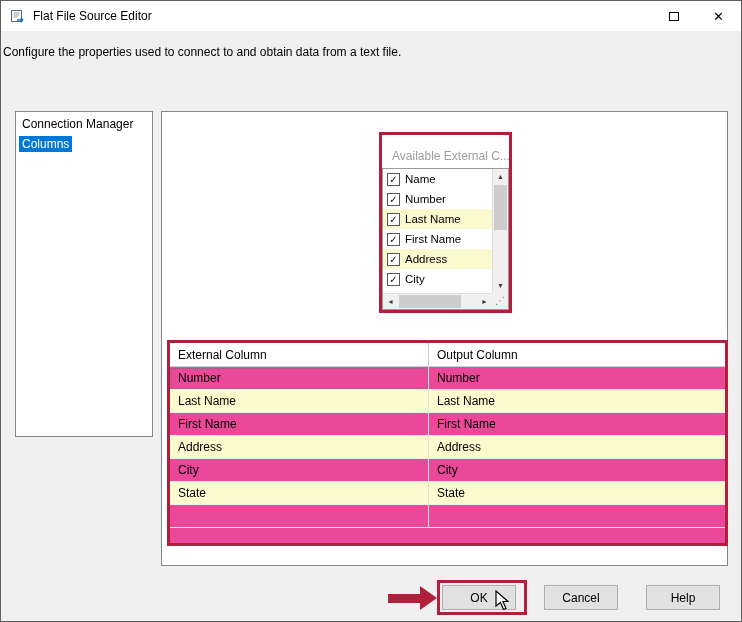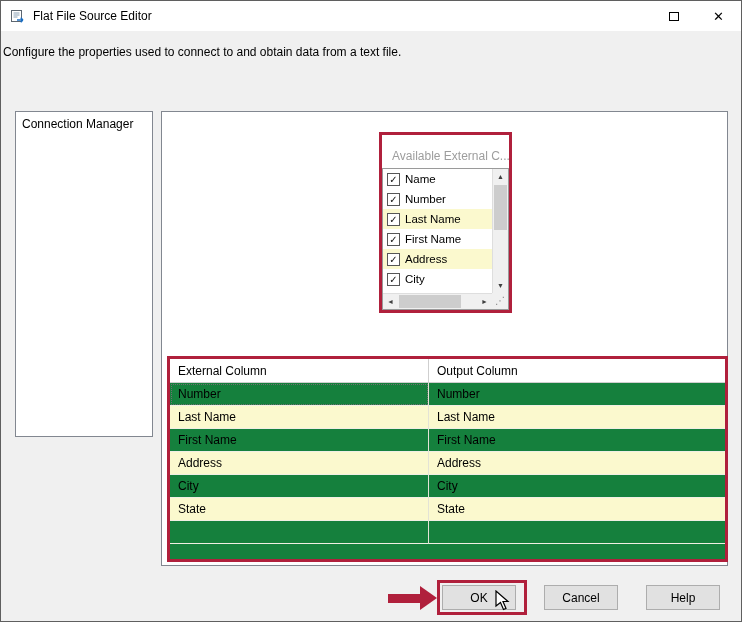--- a/index.html
+++ b/index.html
@@ -39,21 +39,21 @@
   .sb-btn{position:absolute;display:flex;align-items:center;justify-content:center;font-size:7px;color:#404040;background:#f0f0f0;}
   .sb-up{left:0;right:0;top:0;height:15px;}
   .sb-down{left:0;right:0;bottom:0;height:15px;}
   .sb-left{top:0;bottom:0;left:0;width:15px;}
   .sb-right{top:0;bottom:0;right:0;width:15px;}
   .vthumb{position:absolute;left:1px;right:1px;top:16px;height:45px;background:#cdcdcd;}
   .hthumb{position:absolute;top:1px;bottom:1px;left:16px;width:62px;background:#cdcdcd;}
   .grip{position:absolute;right:0;bottom:0;width:16px;height:16px;background:#f0f0f0;color:#8a8a8a;font-size:10px;line-height:16px;text-align:center;}
 
   
-  .maptable{position:absolute;left:166px;top:355px;width:561px;height:206px;border:3px solid #b0203c;background:#15803d;padding-left:36px;}
+  .maptable{position:absolute;left:166px;top:339px;width:561px;height:206px;border:3px solid #b0203c;background:#ec4899;padding-left:36px;}
   .th{position:absolute;top:0;height:24px;line-height:24px;font-size:12px;padding-left:8px;background:#fff;border-bottom:1px solid #cfcfcf;color:#000;white-space:nowrap;}
   .t-ext{left:0;width:259px;border-right:1px solid #cfcfcf;}
   .t-out{left:259px;right:0;}
   .mrow{position:absolute;left:0;right:0;height:23px;border-bottom:1px solid #f0efe4;}
   .mrow.hl{background:#fbf9ce;}
   .mc{position:absolute;top:0;height:23px;line-height:22px;font-size:12px;padding-left:8px;color:#000;white-space:nowrap;}
   .mc-ext{left:0;width:259px;border-right:1px solid #e3e3d6;}
   .mc-out{left:259px;right:0;}
   .mrow.focus .mc-ext{outline:1px dotted #707070;outline-offset:-2px;}
 
@@ -91,20 +91,23 @@
       <span>✕</span>
     </button>
   </div>
 
   <div class="desc">Configure the properties used to connect to and obtain data from a text file.</div>
 
   <div class="sidebar">
     <div class="side-item">
       <span>Connection Manager</span>
     </div>
+    <div class="side-item">
+      <span class="sel">Columns</span>
+    </div>
   </div>
 
   <div class="main"></div>
 
   <div class="avail">
     <div class="avail-header">Available External C...</div>
     <div class="avail-grid">
       <div class="avail-rows">
         <div class="arow">
           <span class="cbx">✓</span>

